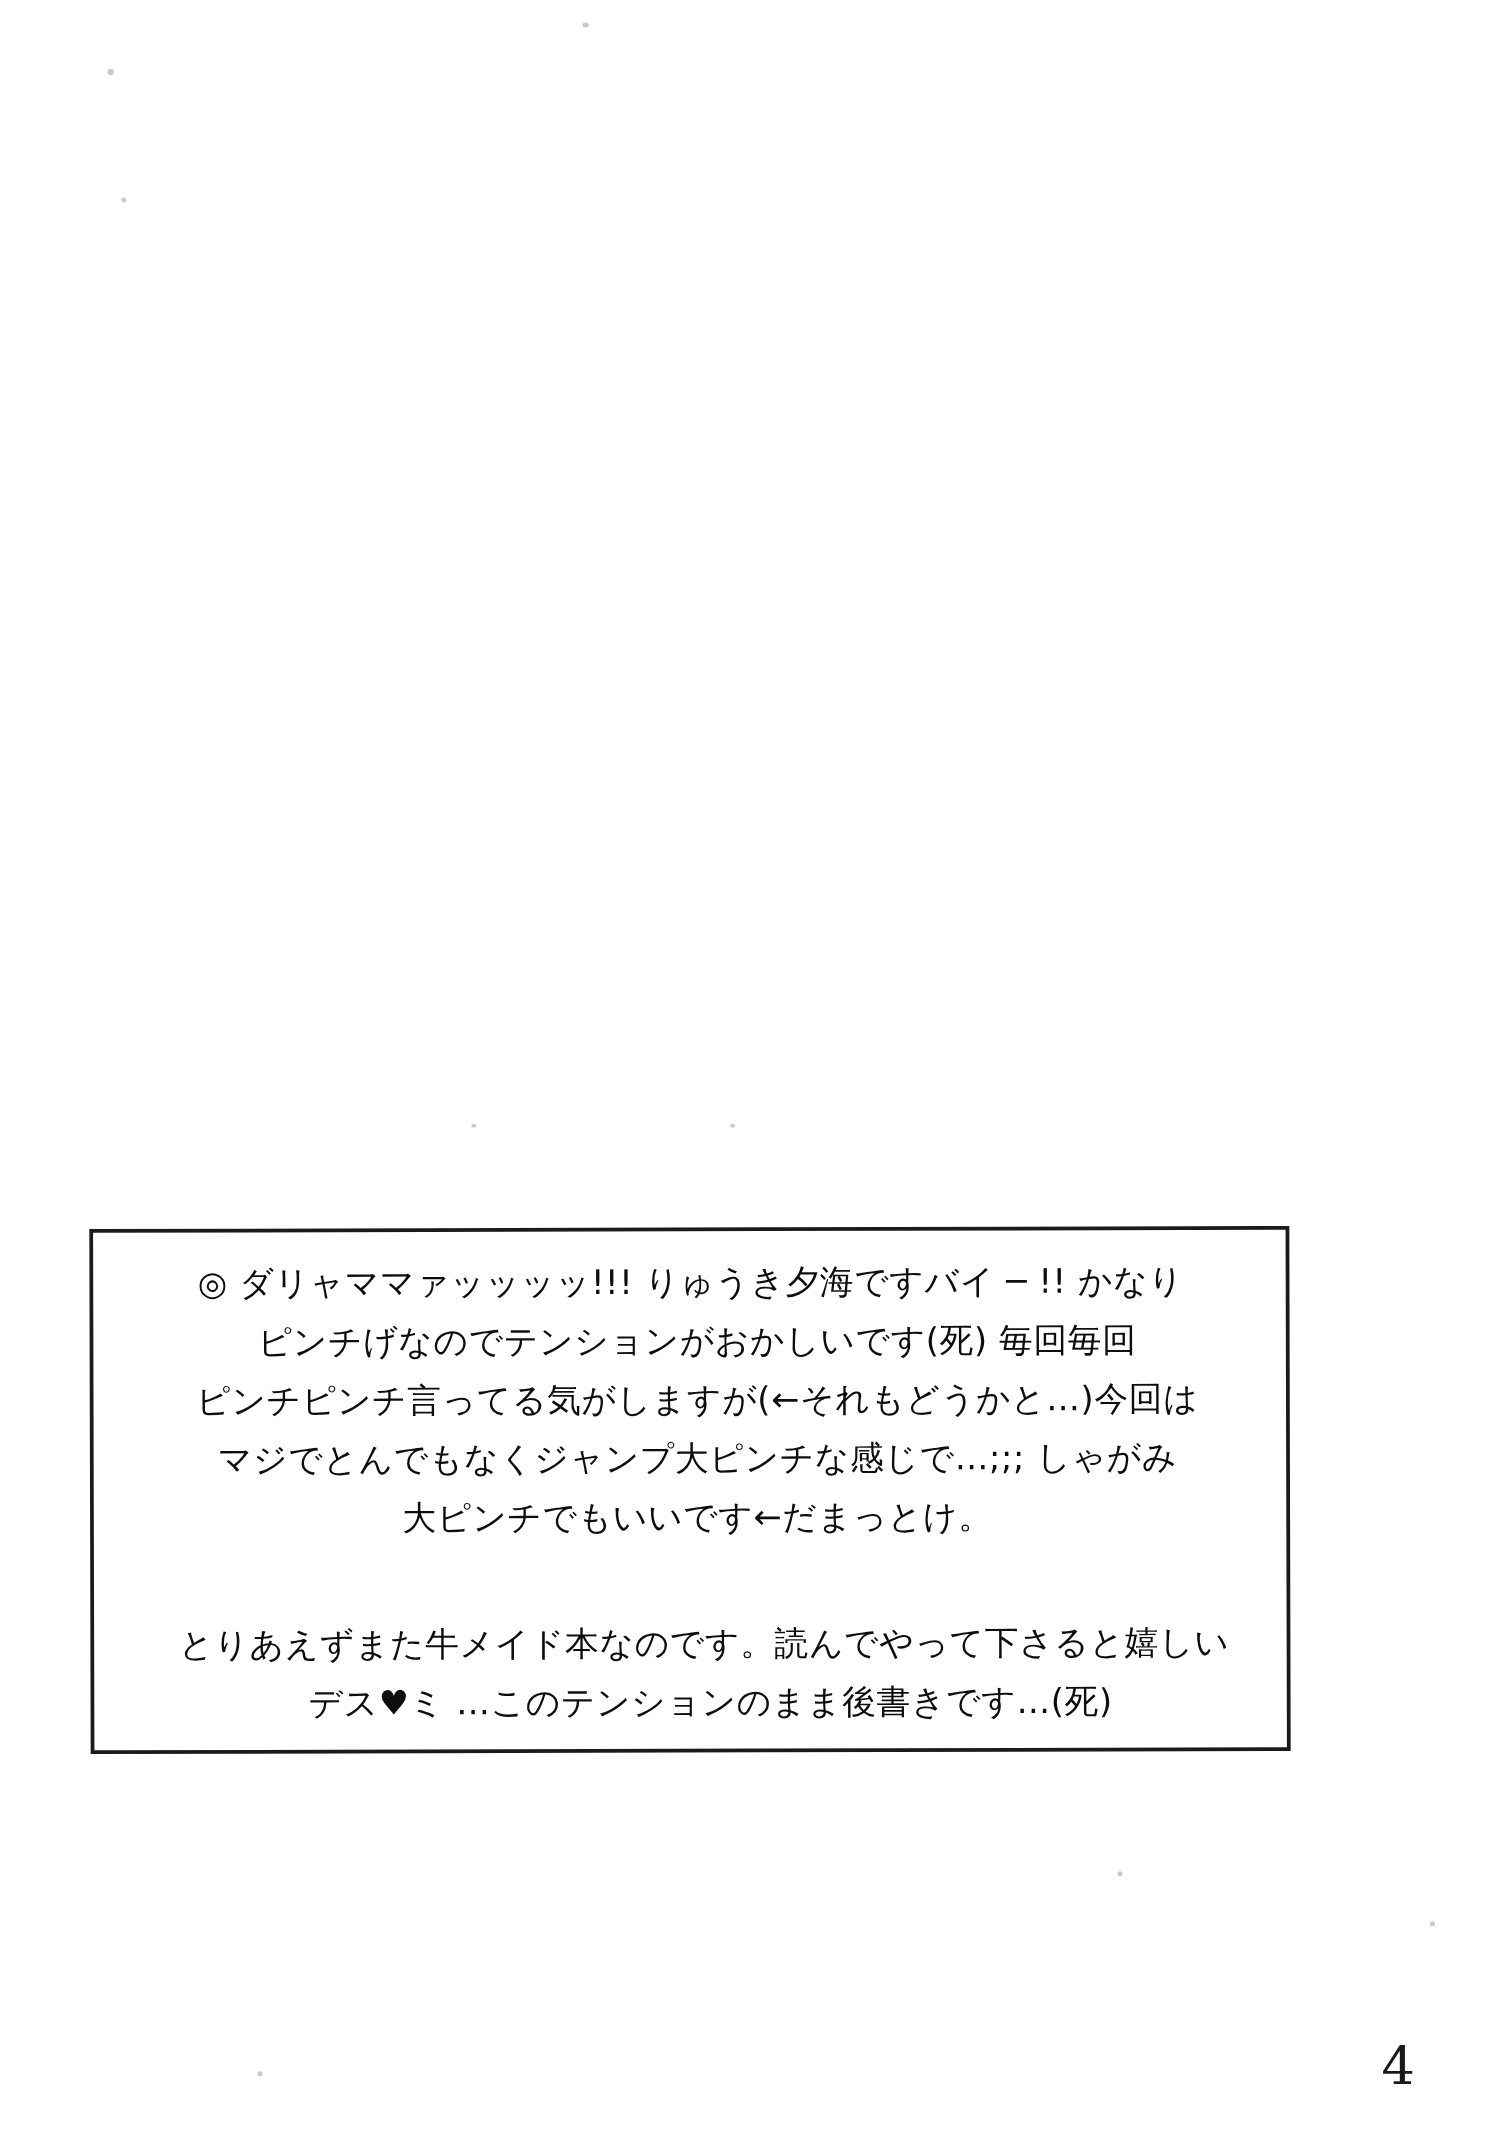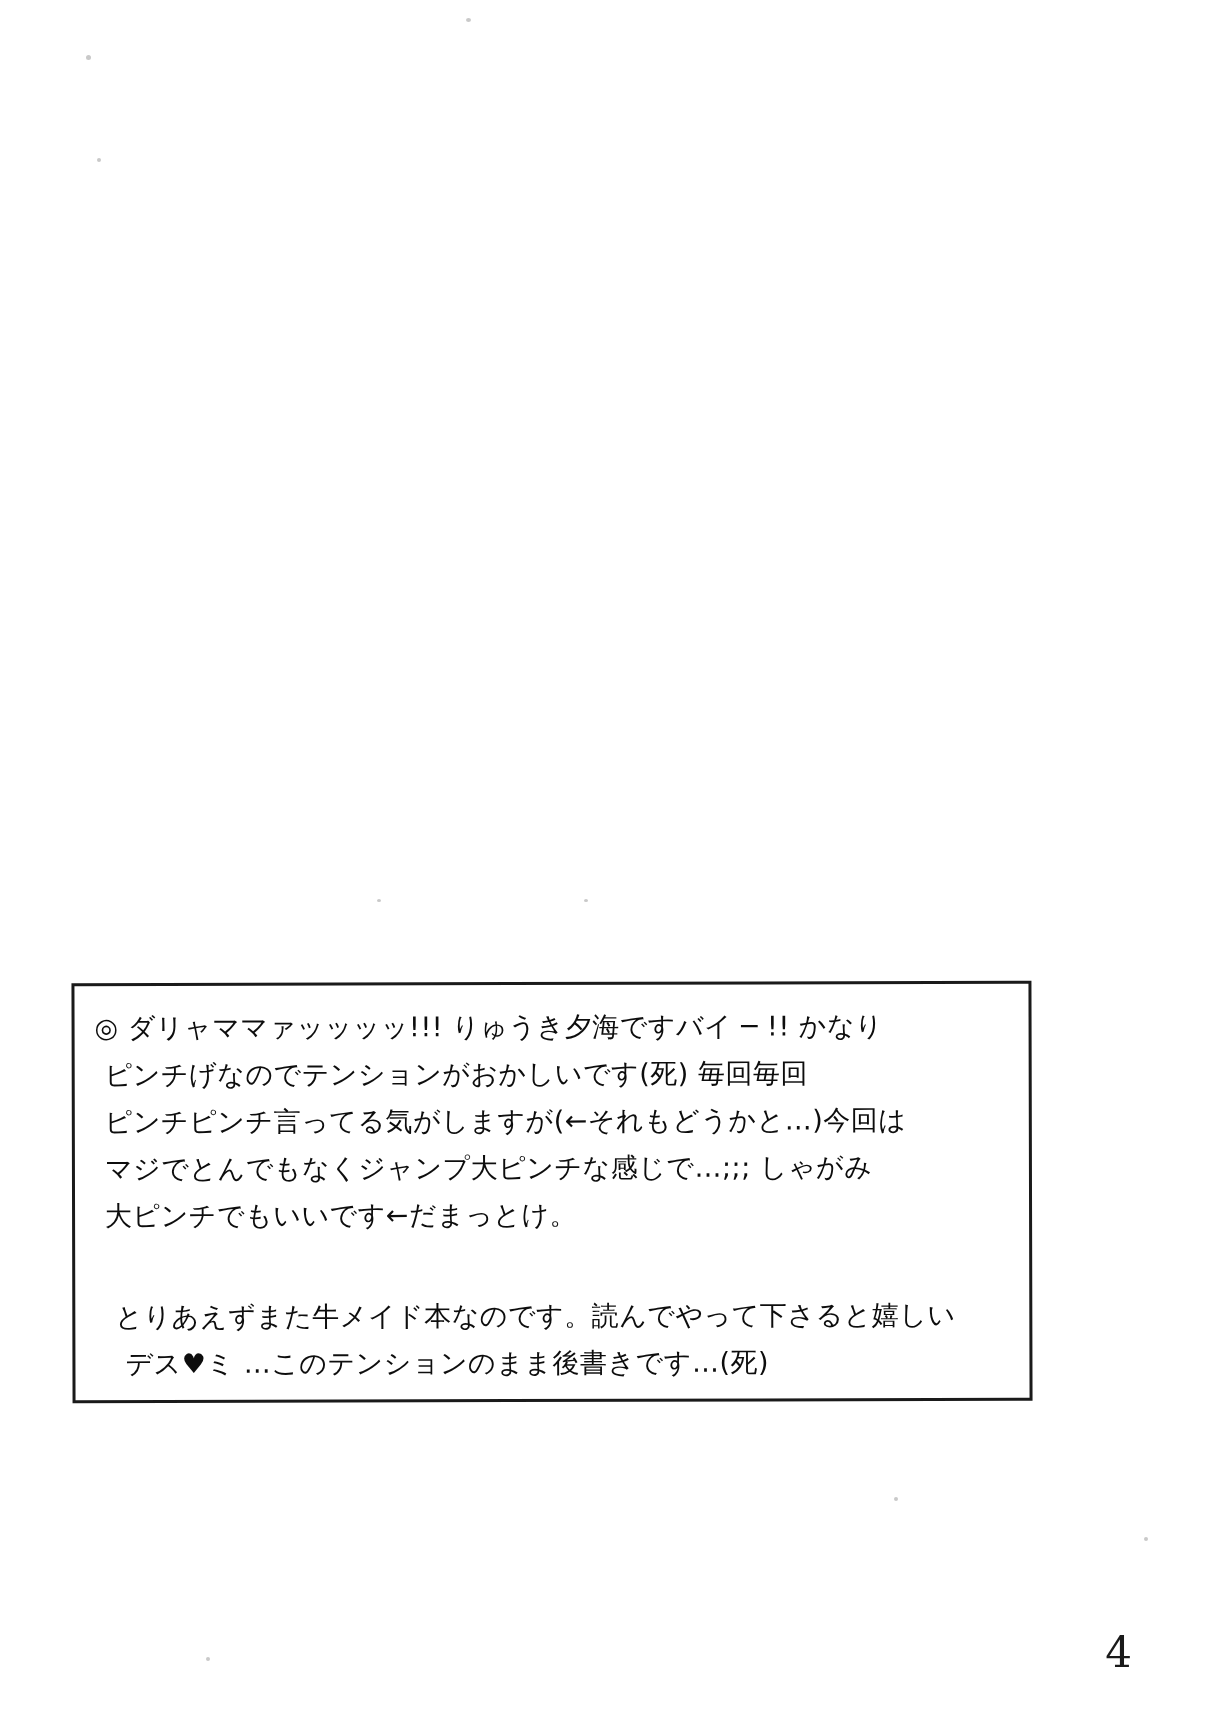--- a/index.html
+++ b/index.html
@@ -71,20 +71,21 @@
     right: 76px;
     bottom: 48px;
     font-size: 42px;
     font-family: "DejaVu Serif", serif;
     color: #1a1a1a;
   }
 
   .page-surface {
     position: absolute;
     inset: 0;
+    text-align: center;
   }
 </style>
 </head>
 <body>
 
 <div class="page-surface">
 
   <div class="speck" style="left:86px;  top:55px;  width:5px;  height:5px;"></div>
   <div class="speck" style="left:466px; top:18px;  width:5px;  height:4px;"></div>
   <div class="speck" style="left:97px;  top:158px; width:4px;  height:4px;"></div>

